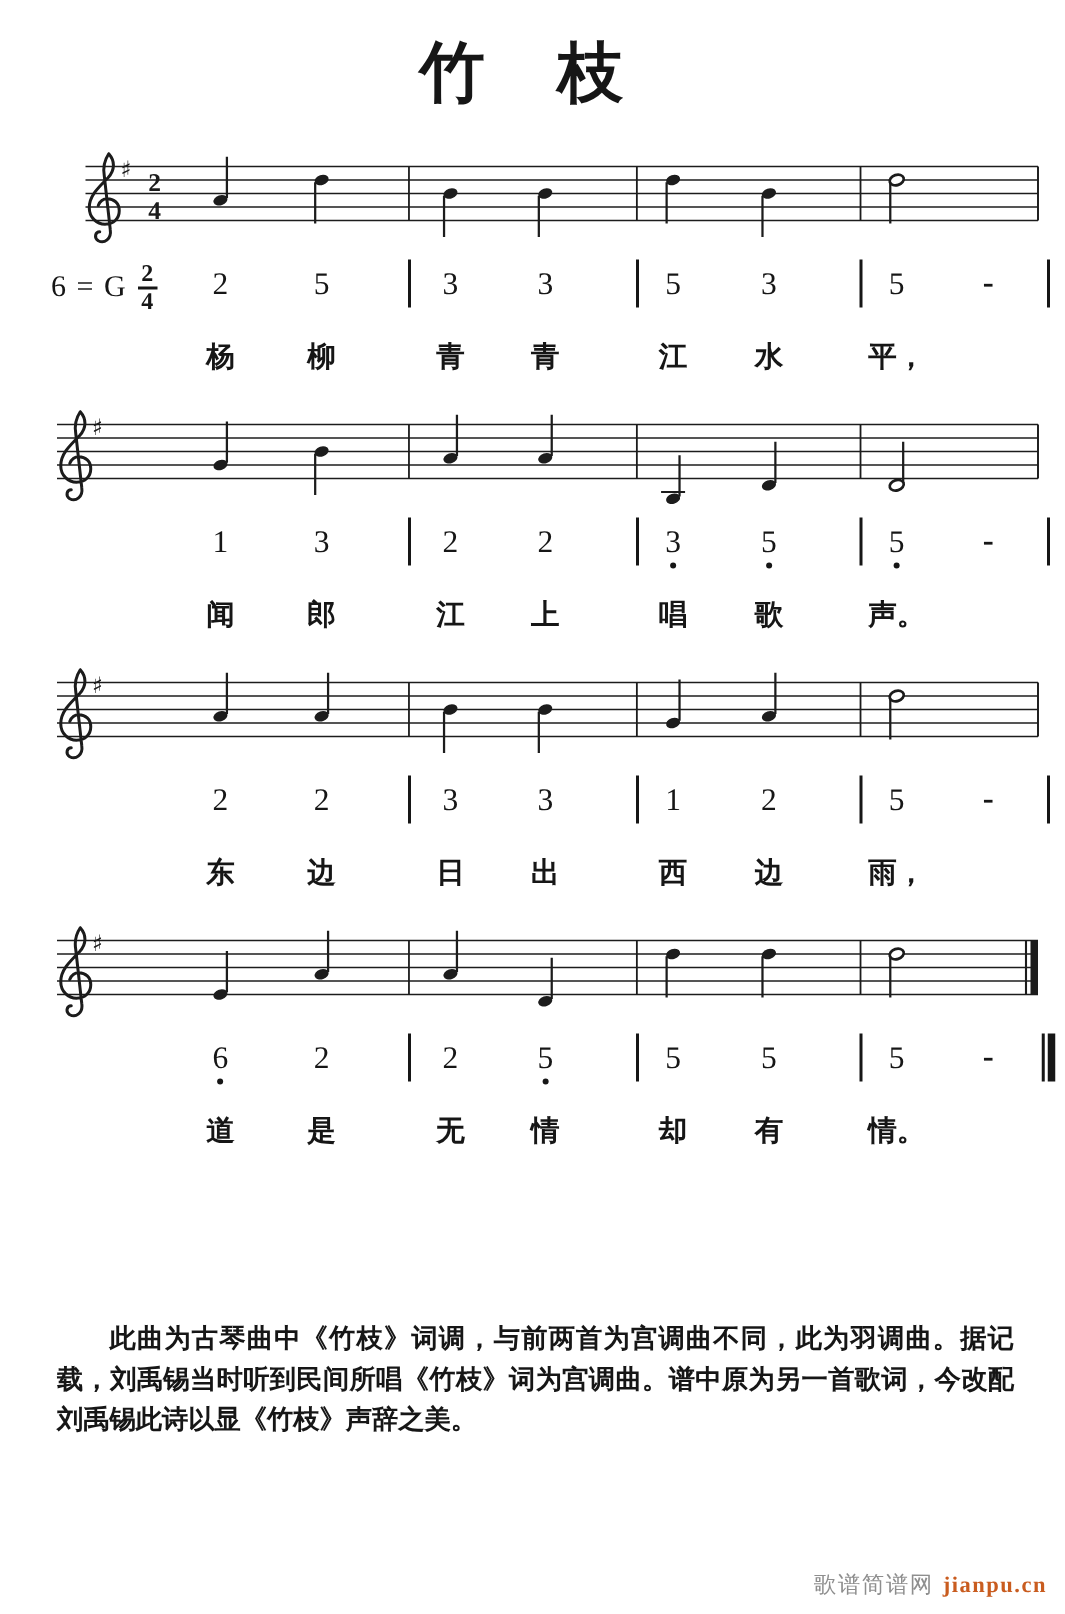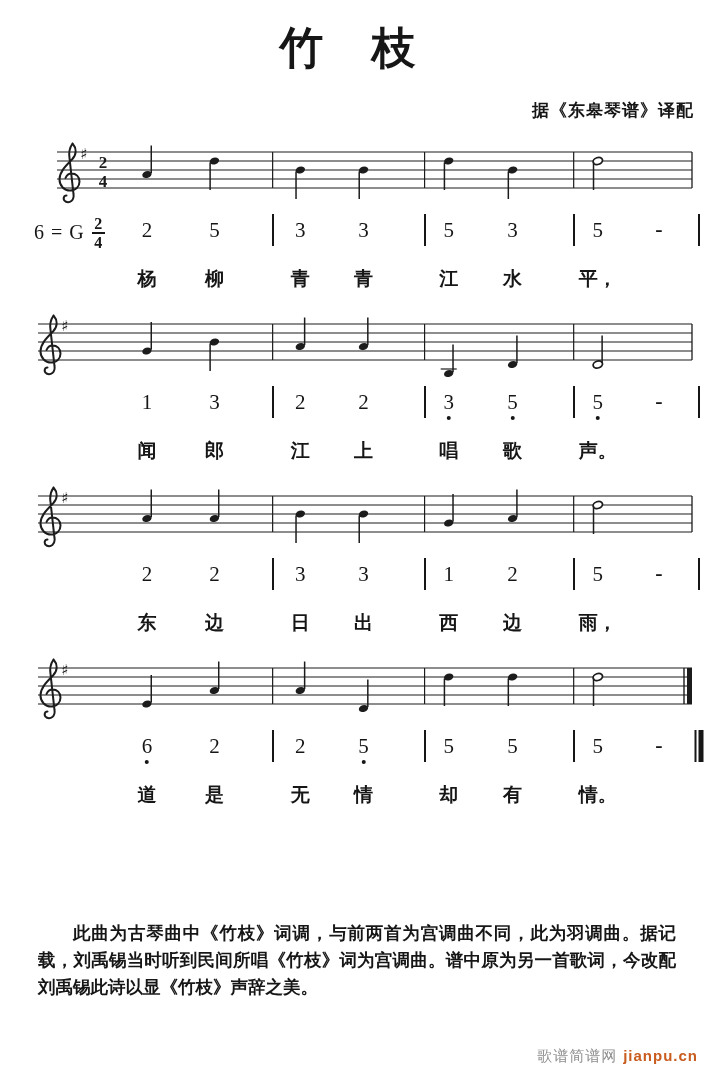--- a/index.html
+++ b/index.html
@@ -40,31 +40,30 @@
     font-size:19px;font-weight:700;white-space:nowrap;
   }
   .footnote{
     margin:92px 34px 12px 38px;
     font-size:17.5px;font-weight:700;line-height:1.55;
     text-indent:2em;text-align:justify;
   }
   .watermark{
     position:absolute;right:12px;bottom:10px;
     font-size:15px;letter-spacing:1px;
-    font-family:Liberation Sans, sans-serif;
+    font-family:Liberation Serif, serif;
   }
   .watermark .wm-url{font-weight:700;margin-left:6px;}
 </style>
 </head>
 <body>
 
 <h1 class="title">竹　枝</h1>
 
 <div class="credits">
-  <div class="credit-source">据《东皋琴谱》译配</div>
 </div>
 
 <div id="systems">
     <div class="system">
       <svg class="staff-svg" width="710" height="76" viewBox="0 0 710 76">
         <line x1="57" y1="12" x2="692" y2="12" stroke="#1c1c1c" stroke-width="1.1"></line>
         <line x1="57" y1="21" x2="692" y2="21" stroke="#1c1c1c" stroke-width="1.1"></line>
         <line x1="57" y1="30" x2="692" y2="30" stroke="#1c1c1c" stroke-width="1.1"></line>
         <line x1="57" y1="39" x2="692" y2="39" stroke="#1c1c1c" stroke-width="1.1"></line>
         <line x1="57" y1="48" x2="692" y2="48" stroke="#1c1c1c" stroke-width="1.1"></line>

